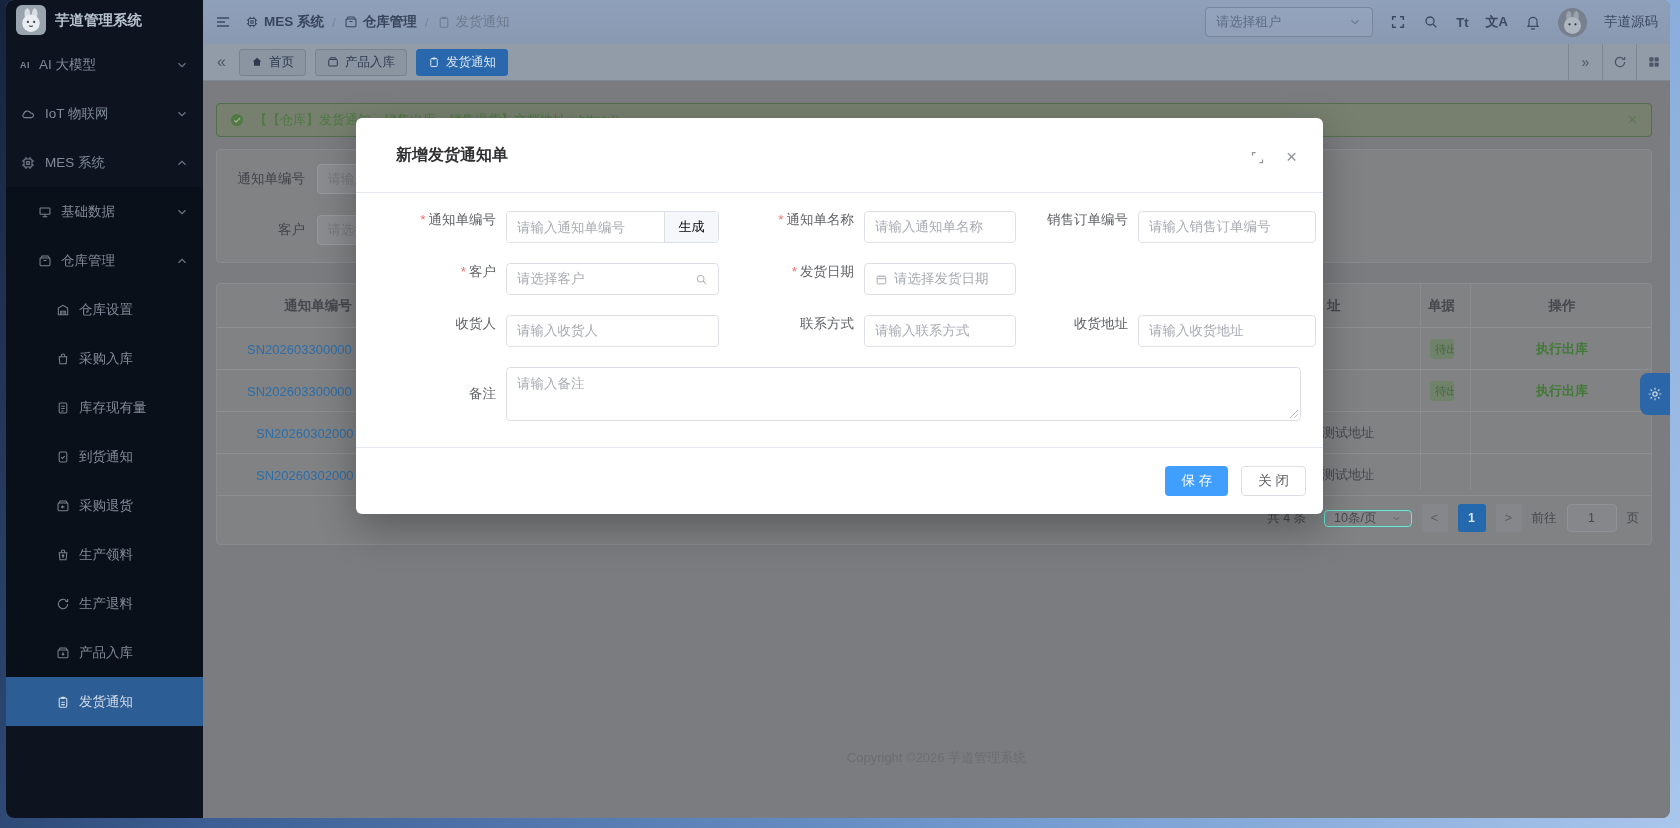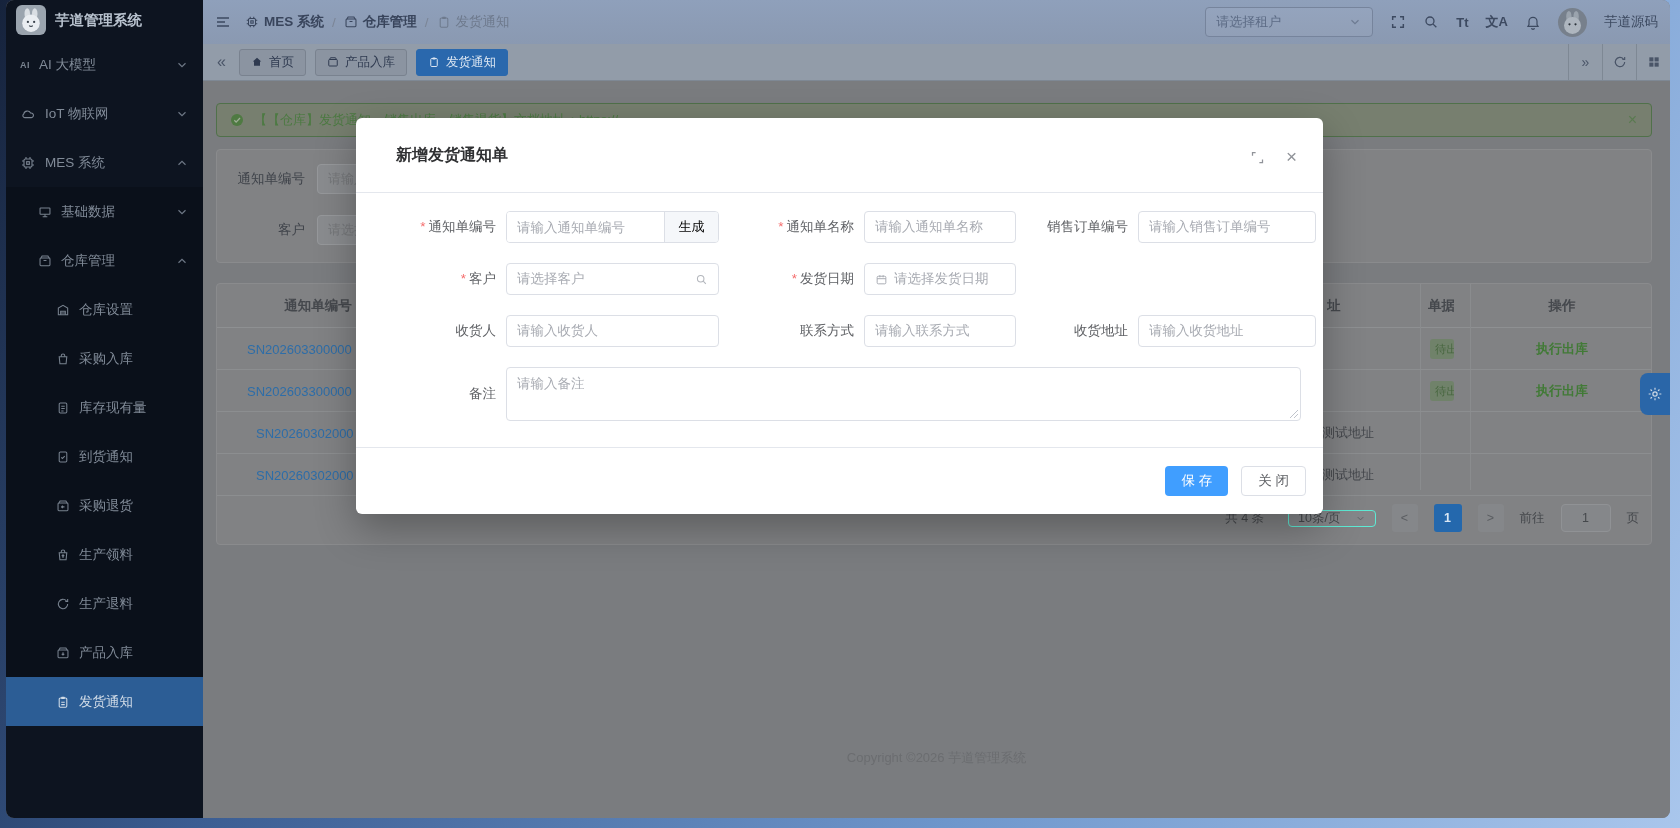--- a/index.html
+++ b/index.html
@@ -91,21 +91,21 @@
   .t-row { position:absolute; left:0; width:100%; height:42px; border-bottom:1px solid #8c8e90; }
   .t-cell { position:absolute; top:0; height:42px; display:flex; align-items:center;
     font-size:13px; white-space:nowrap; overflow:hidden; }
   .sn-link { color:#2d6da8; }
   .addr { color:#44474c; }
   .tag { height:20px; padding:0 5px; border-radius:3px; background:#70826a;
     color:#47663f; font-size:11.5px; display:flex; align-items:center; overflow:hidden; max-width:24px; white-space:nowrap; }
   .act-link { color:#417a36; font-weight:bold; }
   .v-sep { position:absolute; top:0; bottom:54px; width:1px; background:#8a8c8e; }
 
-  .pager { position:absolute; right:12px; bottom:12px; display:flex; align-items:center; gap:16px;
+  .pager { position:absolute; right:12px; bottom:12px; display:flex; align-items:center; gap:10px;
     font-size:12.5px; color:#45484c; }
   .pg-box { height:17px; border:1px solid #5eead4; background:#85878a; border-radius:4px;
     display:flex; align-items:center; padding:0 9px; gap:14px;margin-left:8px; }
   .pg-arrow { width:26px; height:28px; display:flex; align-items:center; justify-content:center;
     color:#5a5d61; background:#85878a; border-radius:3px; }
   .pg-cur { width:28px; height:28px; background:#2468ad; color:#d8e6f4; border-radius:3px;
     display:flex; align-items:center; justify-content:center; font-weight:bold; }
   .pg-input { width:50px; height:28px; border:1px solid #909295; background:#85878a;
     border-radius:4px; display:flex; align-items:center; justify-content:center; }
 
@@ -119,21 +119,21 @@
   
   .modal { position:absolute; left:350px; top:118px; width:967px; height:396px;
     background:#ffffff; border-radius:6px; box-shadow:0 14px 40px rgba(0,0,0,.30); z-index:10; }
   .modal-header { height:75px; display:flex; align-items:center; padding:0 40px;
     border-bottom:1px solid #e4e7ed; position:relative; }
   .modal-title { font-size:16px; font-weight:bold; color:#303133; }
   .mh-ic { position:absolute; top:32px; color:#909399; cursor:pointer; }
   .mh-full { right:58px; }
   .mh-close { right:26px; font-size:19px; line-height:14px; }
   .modal-body { padding-top:18px; }
-  .frow { display:flex; align-items:center; height:32px; margin:0 0 20px 28px; }
+  .frow { display:flex; height:32px; margin:0 0 20px 28px; }
   .frow.ta { height:54px; align-items:center; }
   .fl { text-align:right; padding-right:10px; font-size:13.5px; color:#606266; flex-shrink:0; white-space:nowrap; }
   .fl .star { color:#f56c6c; margin-right:3px; }
   .c1l{width:122px;} .c1f{width:213px;} .sp22{width:22px;flex-shrink:0;} .c2l{width:123px;}
   .c2f{width:152px;} .sp20{width:20px;flex-shrink:0;} .c3l{width:102px;} .c3f{width:178px;}
   .inp { height:32px; border:1px solid #dcdfe6; border-radius:4px; background:#fff;
     display:flex; align-items:center; padding:0 10px; font-size:13.5px; color:#a8abb2;
     white-space:nowrap; overflow:hidden; gap:6px; }
   .inp .ph { overflow:hidden; text-overflow:clip; white-space:nowrap; }
   .inp .sfx { margin-left:auto; color:#b4b7bd; }

